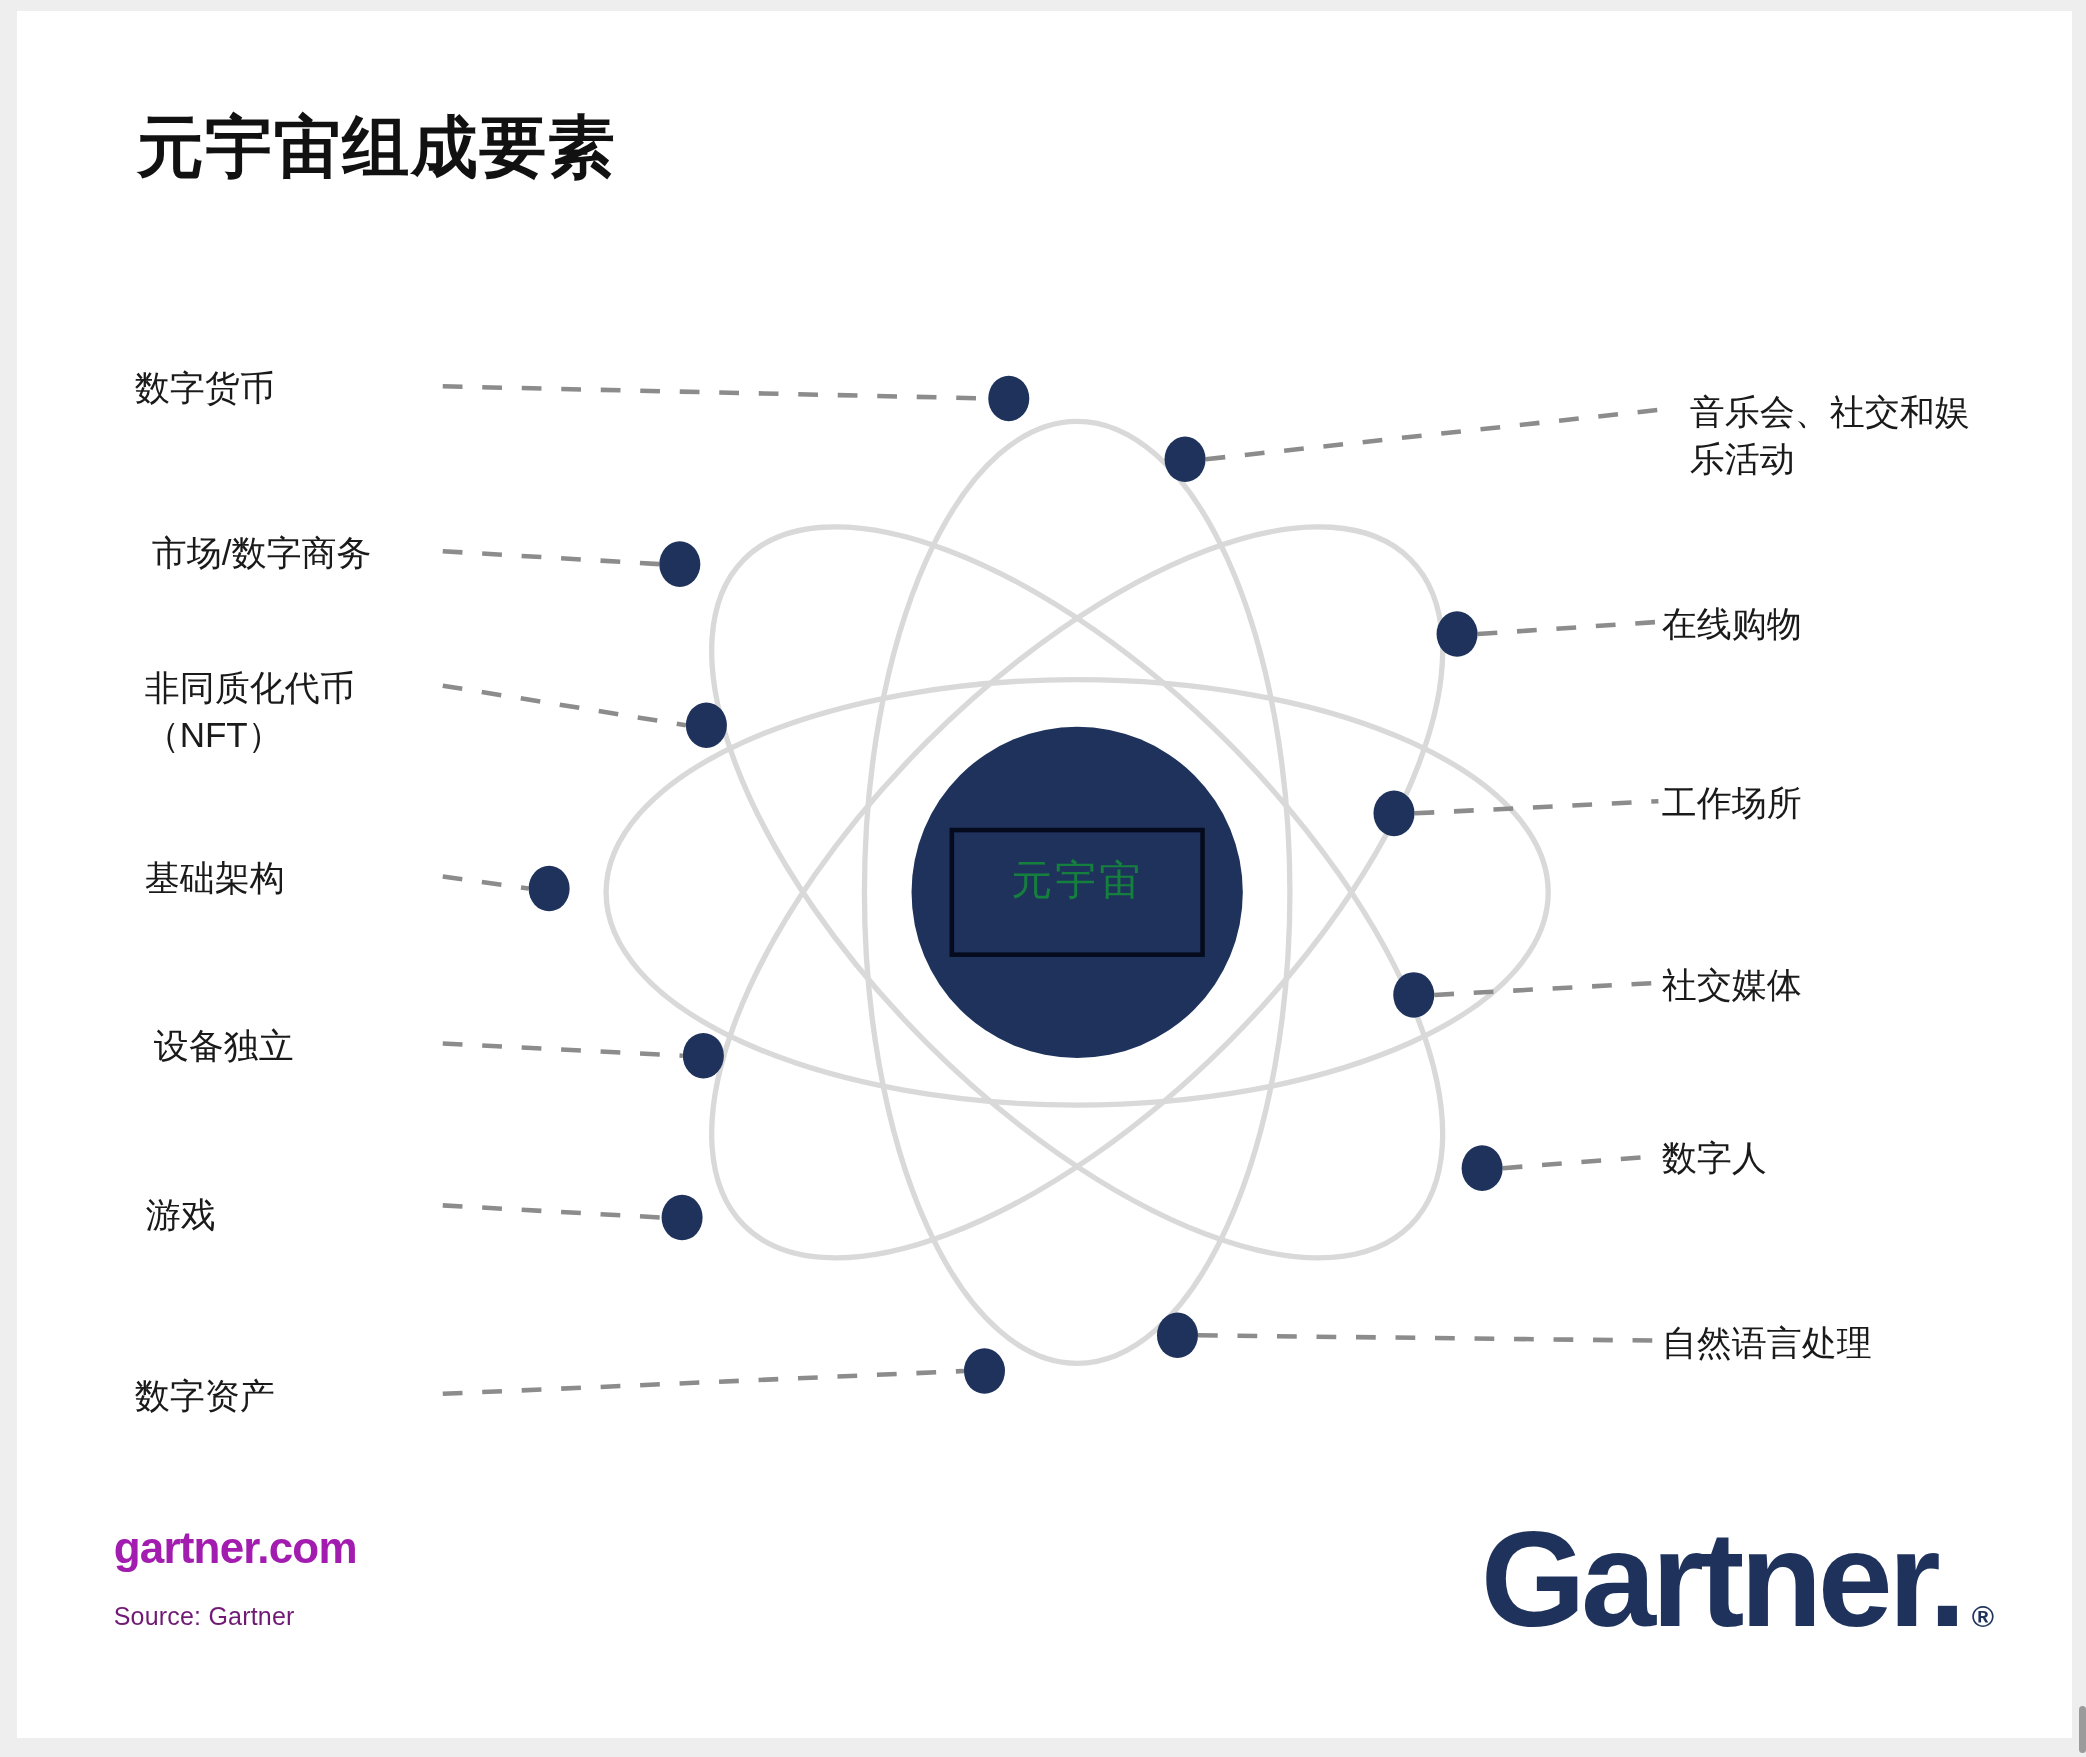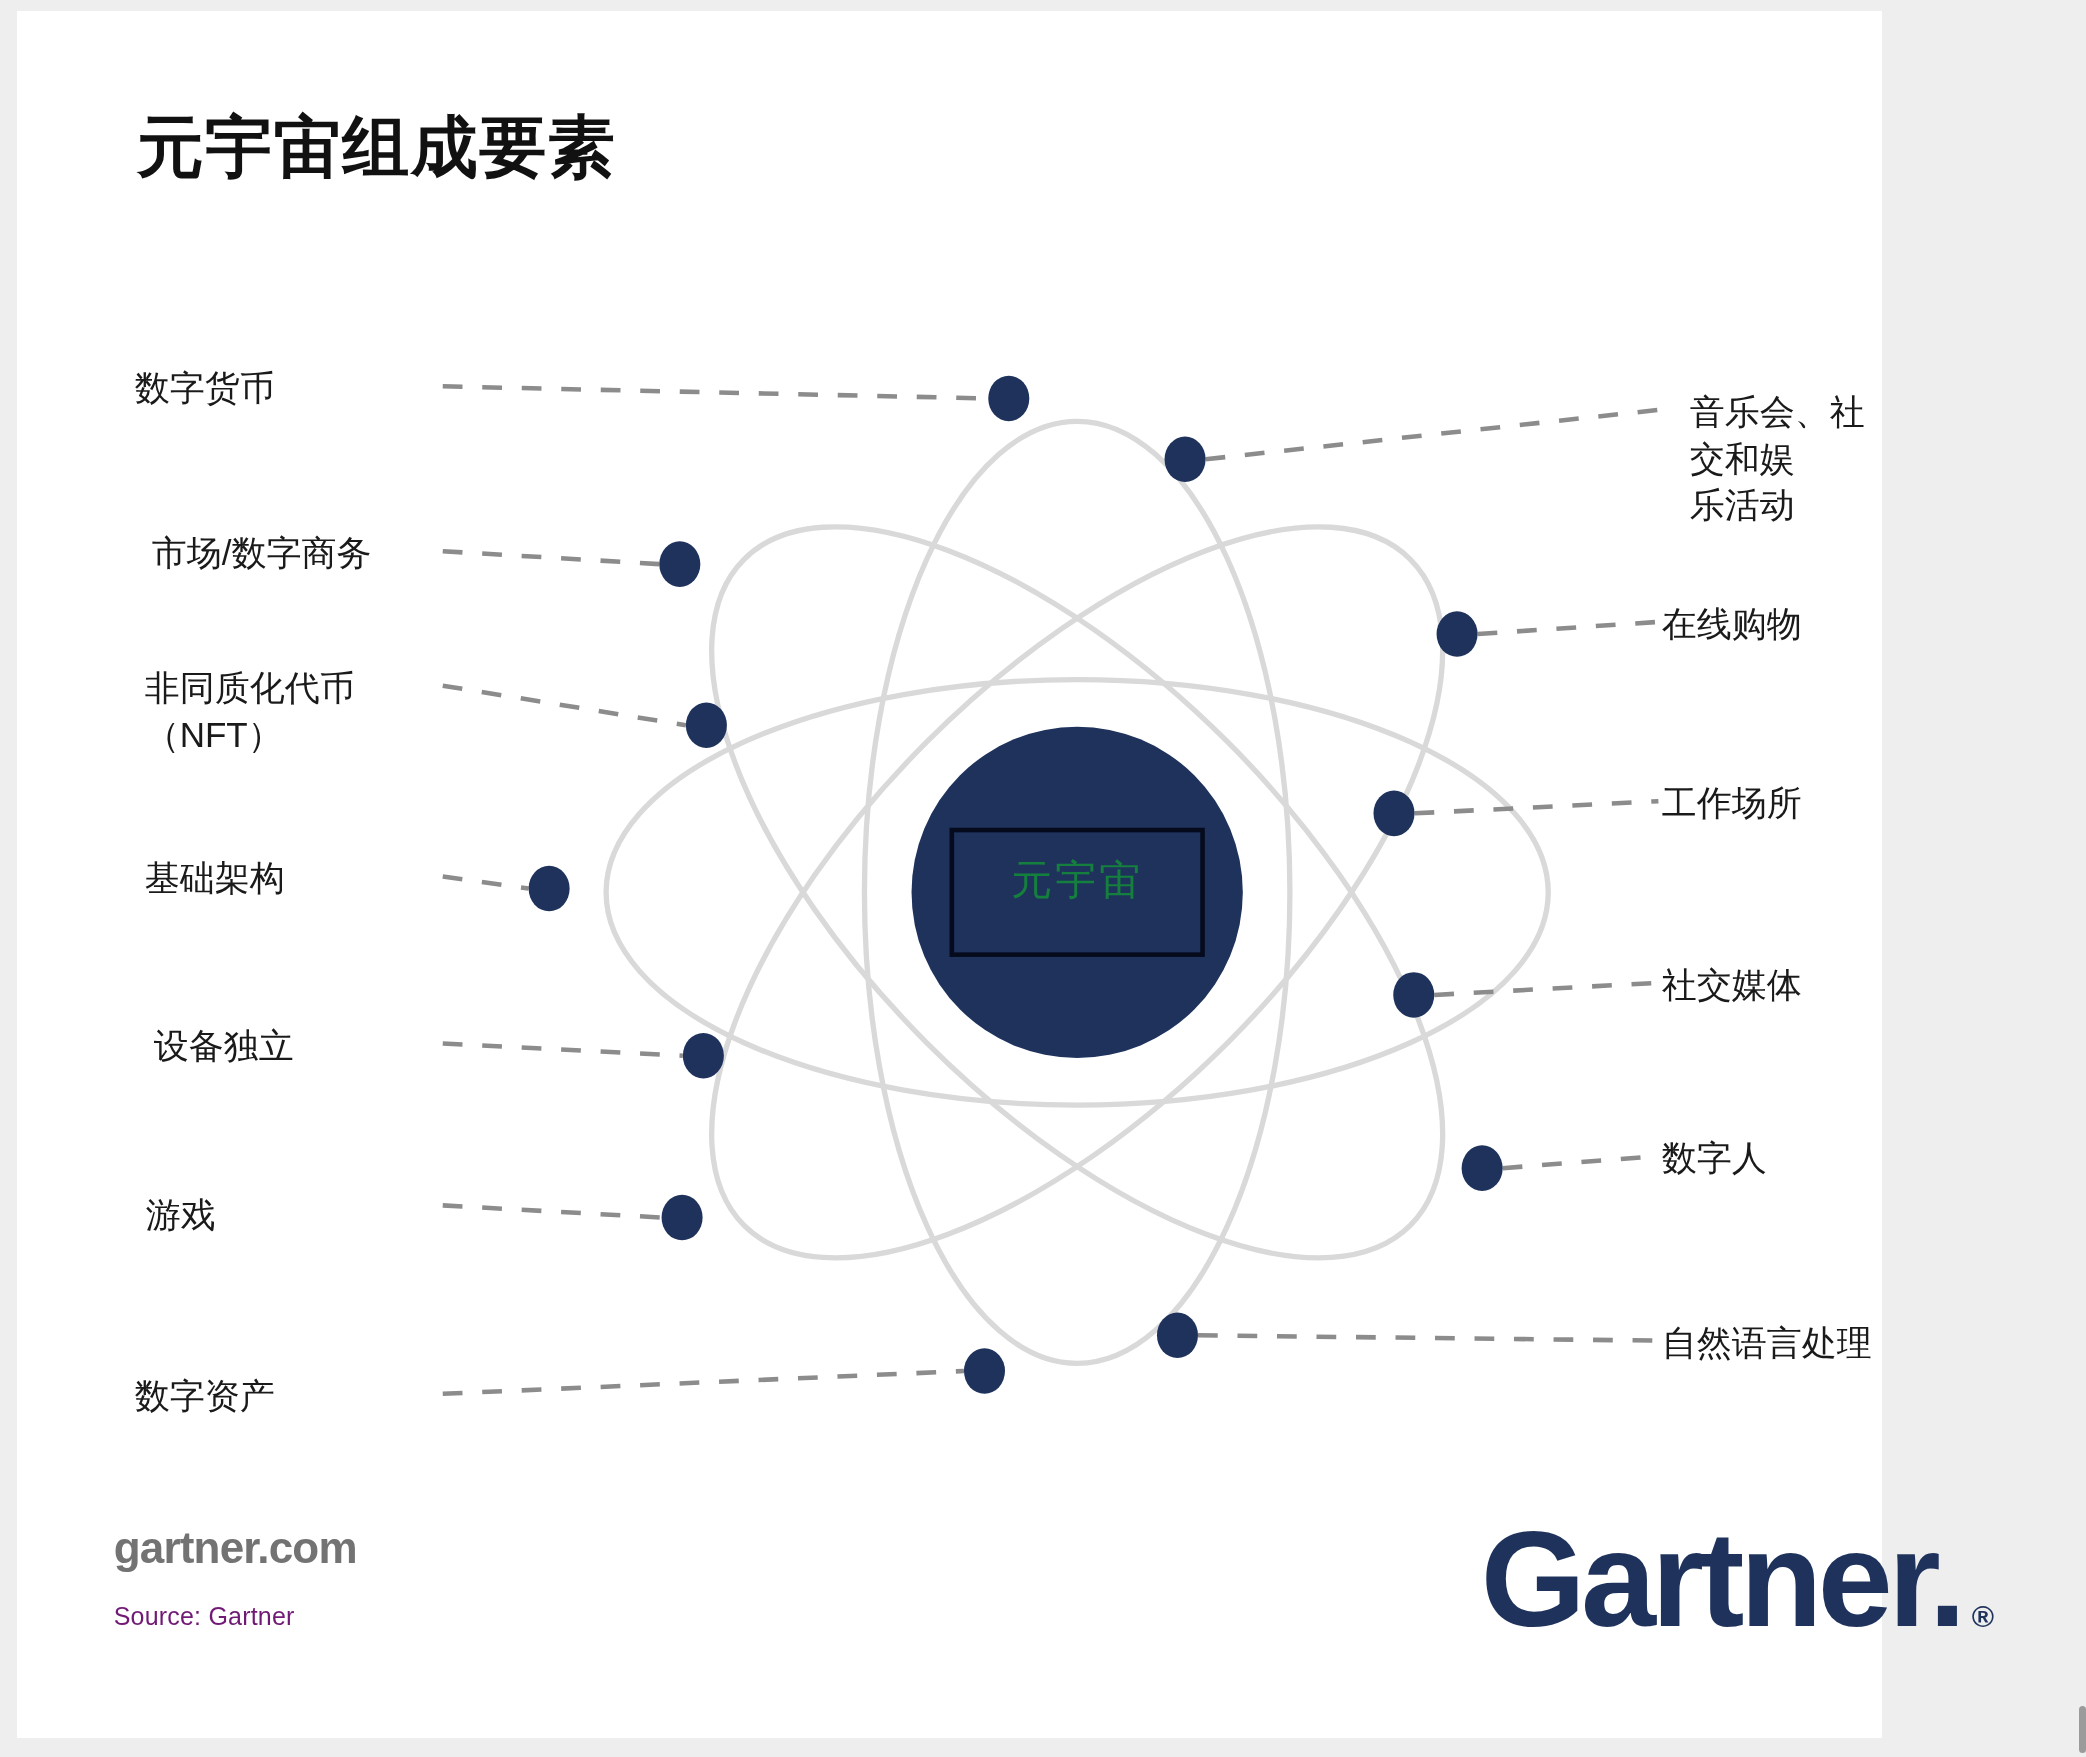--- a/index.html
+++ b/index.html
@@ -10,21 +10,21 @@
   body {
     width: 2087px;
     height: 1758px;
     font-family: "Liberation Sans", "DejaVu Sans", sans-serif;
     overflow: hidden;
   }
   #card {
     position: absolute;
     left: 16.7px;
     top: 11.4px;
-    width: 1865px;
+    width: 2055px;
     height: 1727px;
     background: #ffffff;
   }
   #page-title {
     position: absolute;
     left: 120px;
     top: 91px;
     font-size: 67px;
     font-weight: 700;
     color: #111111;
@@ -53,21 +53,21 @@
     font-size: 41px;
     letter-spacing: 3px;
     white-space: nowrap;
   }
   #footer-url {
     position: absolute;
     left: 97px;
     top: 1512px;
     font-size: 44px;
     font-weight: 700;
-    color: #737373;
+    color: #a21caf;
     letter-spacing: -0.8px;
   }
   .footer-fine {
     position: absolute;
     left: 97px;
     font-size: 25px;
     color: #701a75;
     letter-spacing: 0.2px;
   }
   #footer-source { top: 1591px; }

